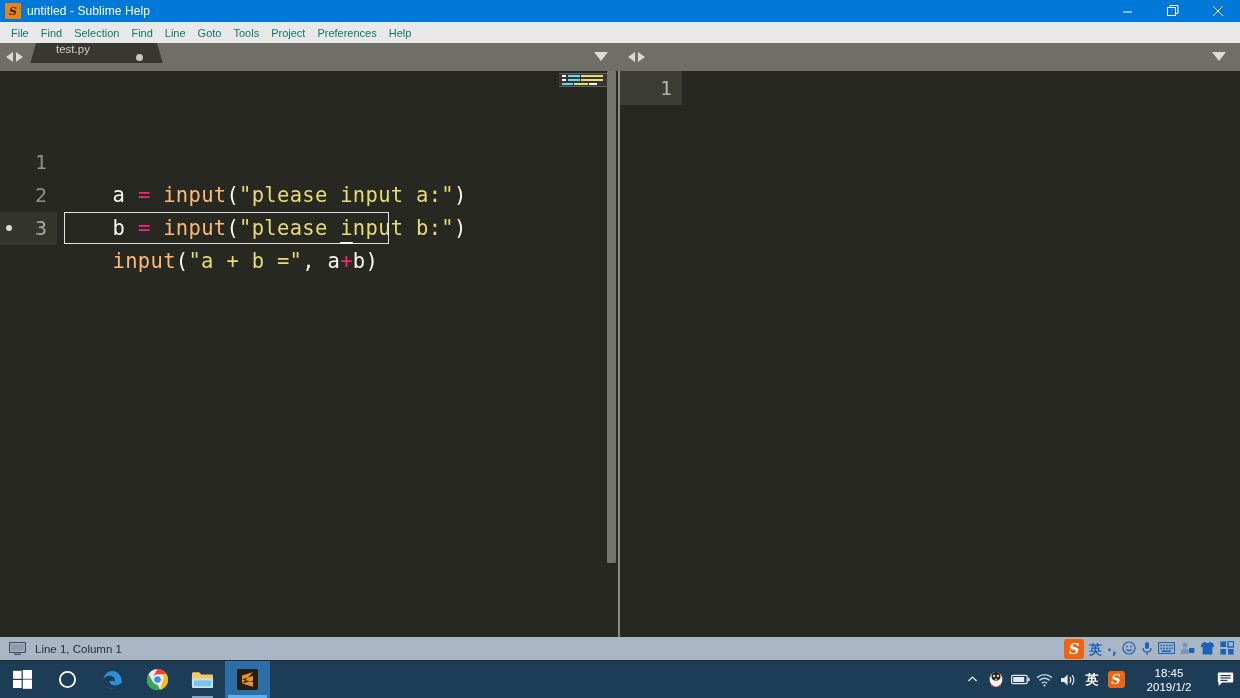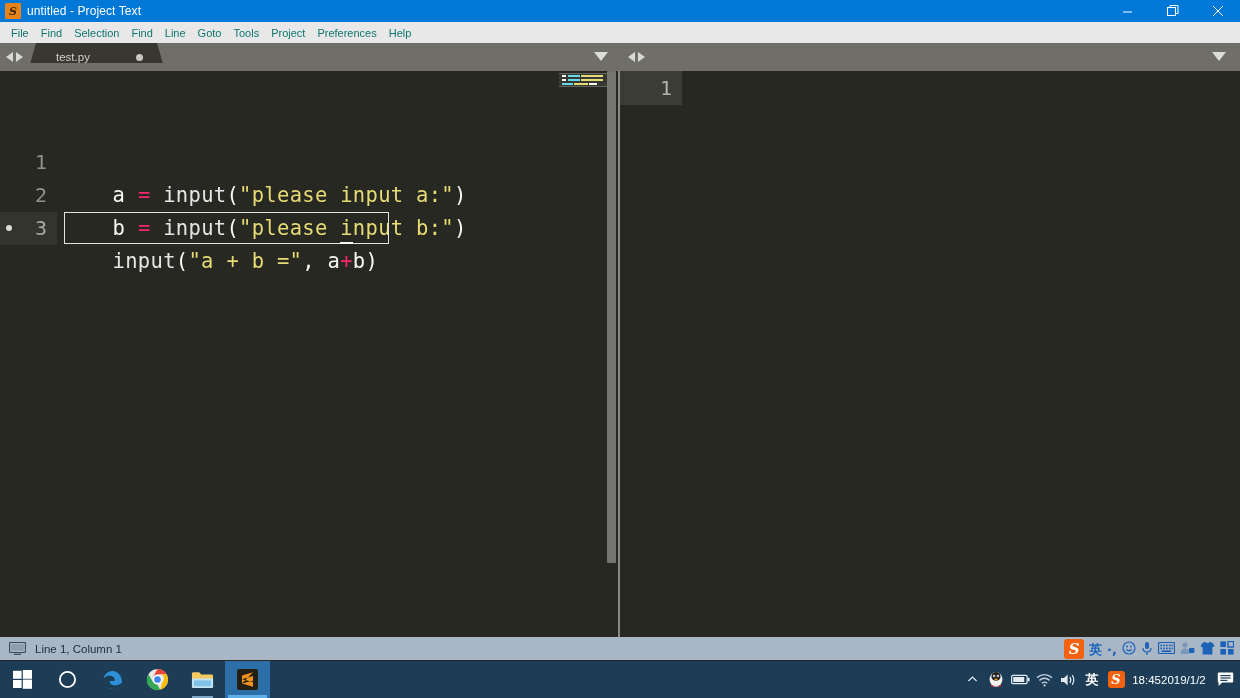--- a/index.html
+++ b/index.html
@@ -60,21 +60,21 @@
     display: flex; align-items: center; gap: 3px;
   }
   .tri { width: 0; height: 0; }
   .tri-l { border-top: 5px solid transparent; border-bottom: 5px solid transparent; border-right: 7px solid #d9d9d4; }
   .tri-r { border-top: 5px solid transparent; border-bottom: 5px solid transparent; border-left: 7px solid #d9d9d4; }
   .tri-d { border-left: 7px solid transparent; border-right: 7px solid transparent; border-top: 9px solid #ddddd8; }
 
   .tab {
     position: absolute; left: 28px; top: 0; height: 20px; width: 137px;
     background: #383830;
-    display: flex; align-items: flex-end;
+    display: flex; align-items: flex-start;
     clip-path: polygon(8px 0, 129px 0, 137px 28px, 0 28px);
   }
   .tab-label {
     color: #d0d0c8; font-size: 11.5px; margin-left: 28px; white-space: nowrap;
   }
   .tab-dirty {
     position: absolute; right: 22px; top: 11px;
     width: 7px; height: 7px; border-radius: 50%; background: #c8c8c0;
   }
   .tabstrip-menu { position: absolute; top: 9px; }
@@ -103,21 +103,21 @@
     position: absolute; left: 6px; width: 6px; height: 6px;
     border-radius: 50%; background: #dcdcd4;
   }
   .code {
     position: absolute; left: 62px; top: 0;
     font-family: "DejaVu Sans Mono", monospace; font-size: 20.5px;
     white-space: pre; line-height: 33px; letter-spacing: 0.3px;
   }
   .c-plain { color: #f8f8f2; }
   .c-op    { color: #f92672; }
-  .c-fn    { color: #e5e5e5; }
+  .c-fn    { color: #fdba74; }
   .c-str   { color: #e6db74; }
   .c-punc  { color: #f8f8f2; }
 
   .sel-box {
     position: absolute; left: 64px; top: 141px;
     width: 325px; height: 32px;
     border: 1px solid #e4e4de;
     pointer-events: none;
   }
   .cursor-underline {
@@ -221,34 +221,34 @@
   .tray {
     margin-left: auto; display: flex; align-items: center; height: 37px;
     gap: 0;
   }
   .tray-i {
     width: 24px; height: 37px;
     display: flex; align-items: center; justify-content: center;
   }
   .clock {
     width: 82px; height: 37px;
-    display: flex; flex-direction: row; align-items: center;
+    display: flex; flex-direction: column; align-items: center;
     justify-content: center; color: #ffffff; font-size: 11.5px;
     line-height: 14px;
   }
   .notif { width: 30px; height: 37px; display: flex; align-items: center; justify-content: center; }
 
   .tray-cjk { color: #ffffff; font-size: 13px; font-weight: bold; }
 </style>
 </head>
 <body>
 
 <div class="titlebar">
   <div class="tb-icon">S</div>
-  <div class="tb-title">untitled - Project Text</div>
+  <div class="tb-title">untitled - Sublime Help</div>
   <div class="tb-btns">
     <div class="tb-btn">
       <svg width="11" height="11" viewBox="0 0 11 11">
           <line x1="1" y1="6" x2="10" y2="6" stroke="#fff" stroke-width="1"></line>
         </svg>
     </div>
     <div class="tb-btn">
       <svg width="12" height="12" viewBox="0 0 12 12">
         <rect x="0.5" y="2.5" width="8" height="8" fill="none" stroke="#fff" stroke-width="1"></rect>
         <path d="M3 2.5 V0.5 H11 V8.5 H8.7" fill="none" stroke="#fff" stroke-width="1"></path>

